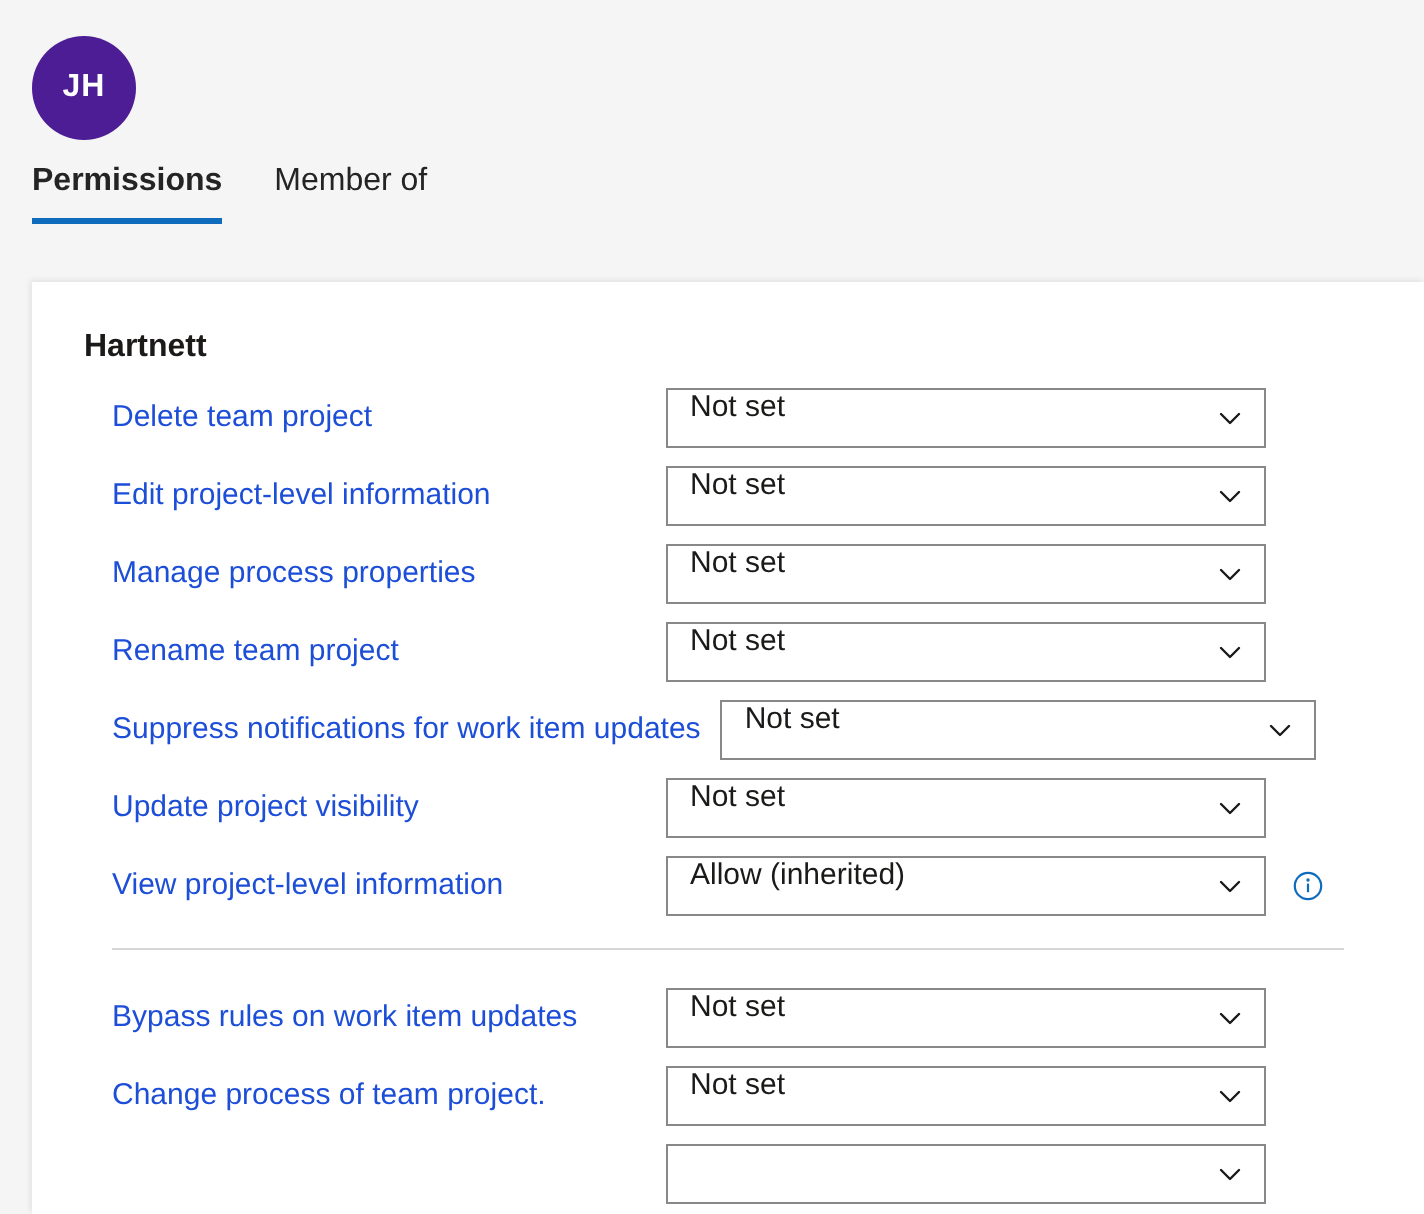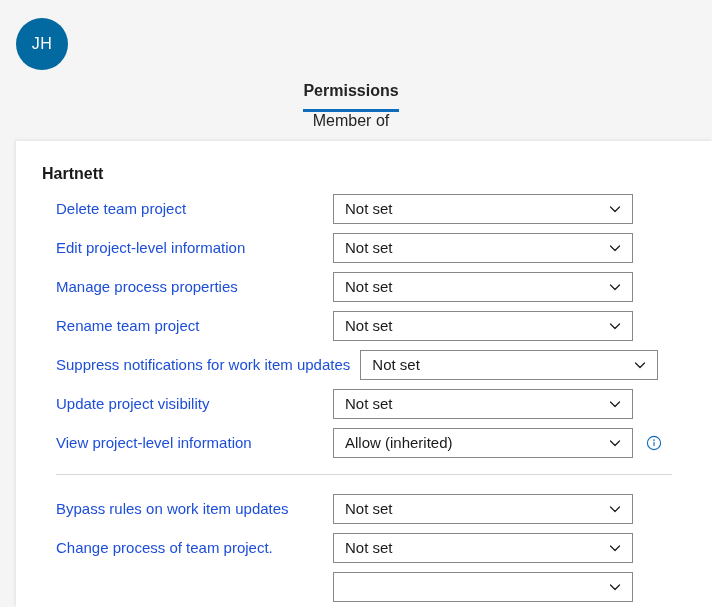--- a/index.html
+++ b/index.html
@@ -21,46 +21,45 @@
   }
   .identity {
     display: flex;
     align-items: center;
     height: 60px;
   }
   .avatar {
     width: 52px;
     height: 52px;
     border-radius: 50%;
-    background: #0369a1;
+    background: #4c1d95;
     color: #ffffff;
     display: flex;
     align-items: center;
     justify-content: center;
     font-size: 16px;
     letter-spacing: 0.5px;
-    font-weight: 400;
+    font-weight: 700;
     flex: 0 0 auto;
   }
   .display-name {
     margin-left: 18px;
     font-size: 28px;
     font-weight: 600;
     line-height: 1;
     color: #1b1a19;
     white-space: nowrap;
   }
 
   
   .tabs {
     display: flex;
-    align-items: center;
+    align-items: flex-start;
     height: 42px;
     margin-top: 8px;
-    flex-direction: column;
   }
   .tab {
     position: relative;
     font-size: 16px;
     color: #242424;
     padding: 0 0 12px 0;
     margin-right: 26px;
     cursor: pointer;
     white-space: nowrap;
   }
@@ -125,21 +124,20 @@
     padding-right: 10px;
   }
 
   .dropdown {
     position: relative;
     height: 30px;
     box-sizing: border-box;
     border: 1px solid #8a8886;
     background: #ffffff;
     display: flex;
-    align-items: center;
     cursor: pointer;
     flex: 0 0 auto;
   }
   .perm-row.std .dropdown {
     width: 300px;
   }
   .perm-row.wide .dropdown {
     width: 298px;
   }
   .dropdown-value {

